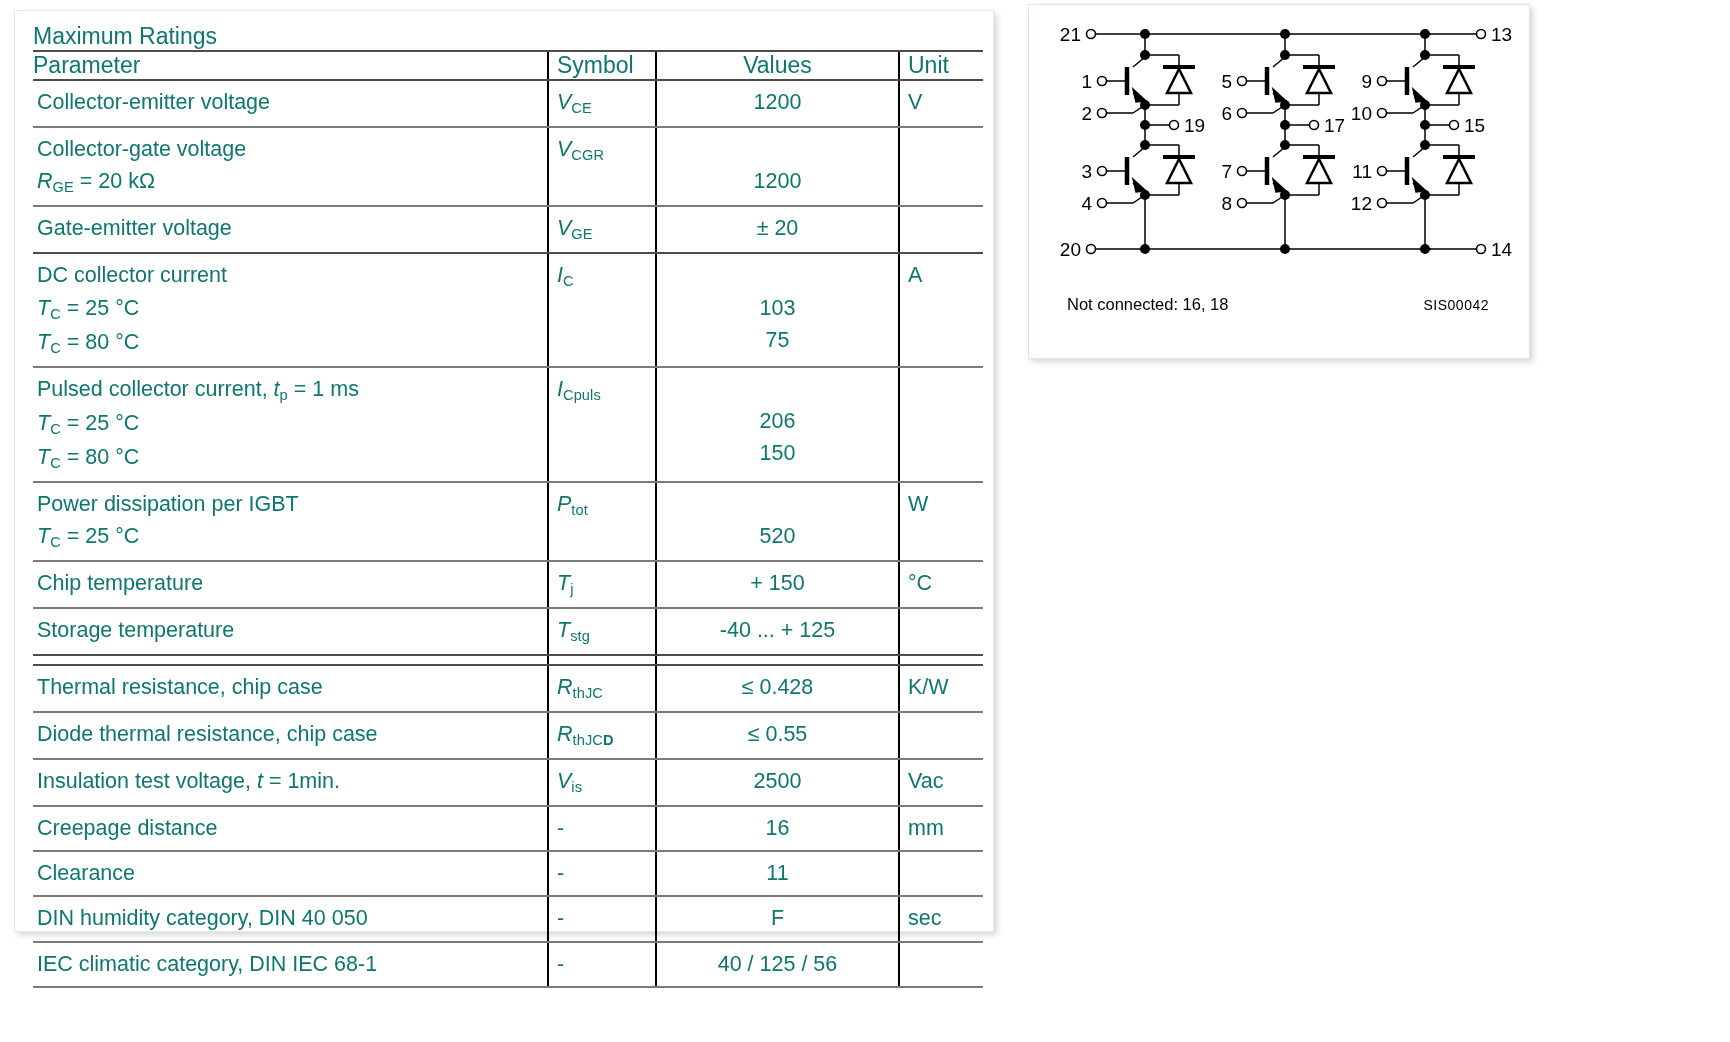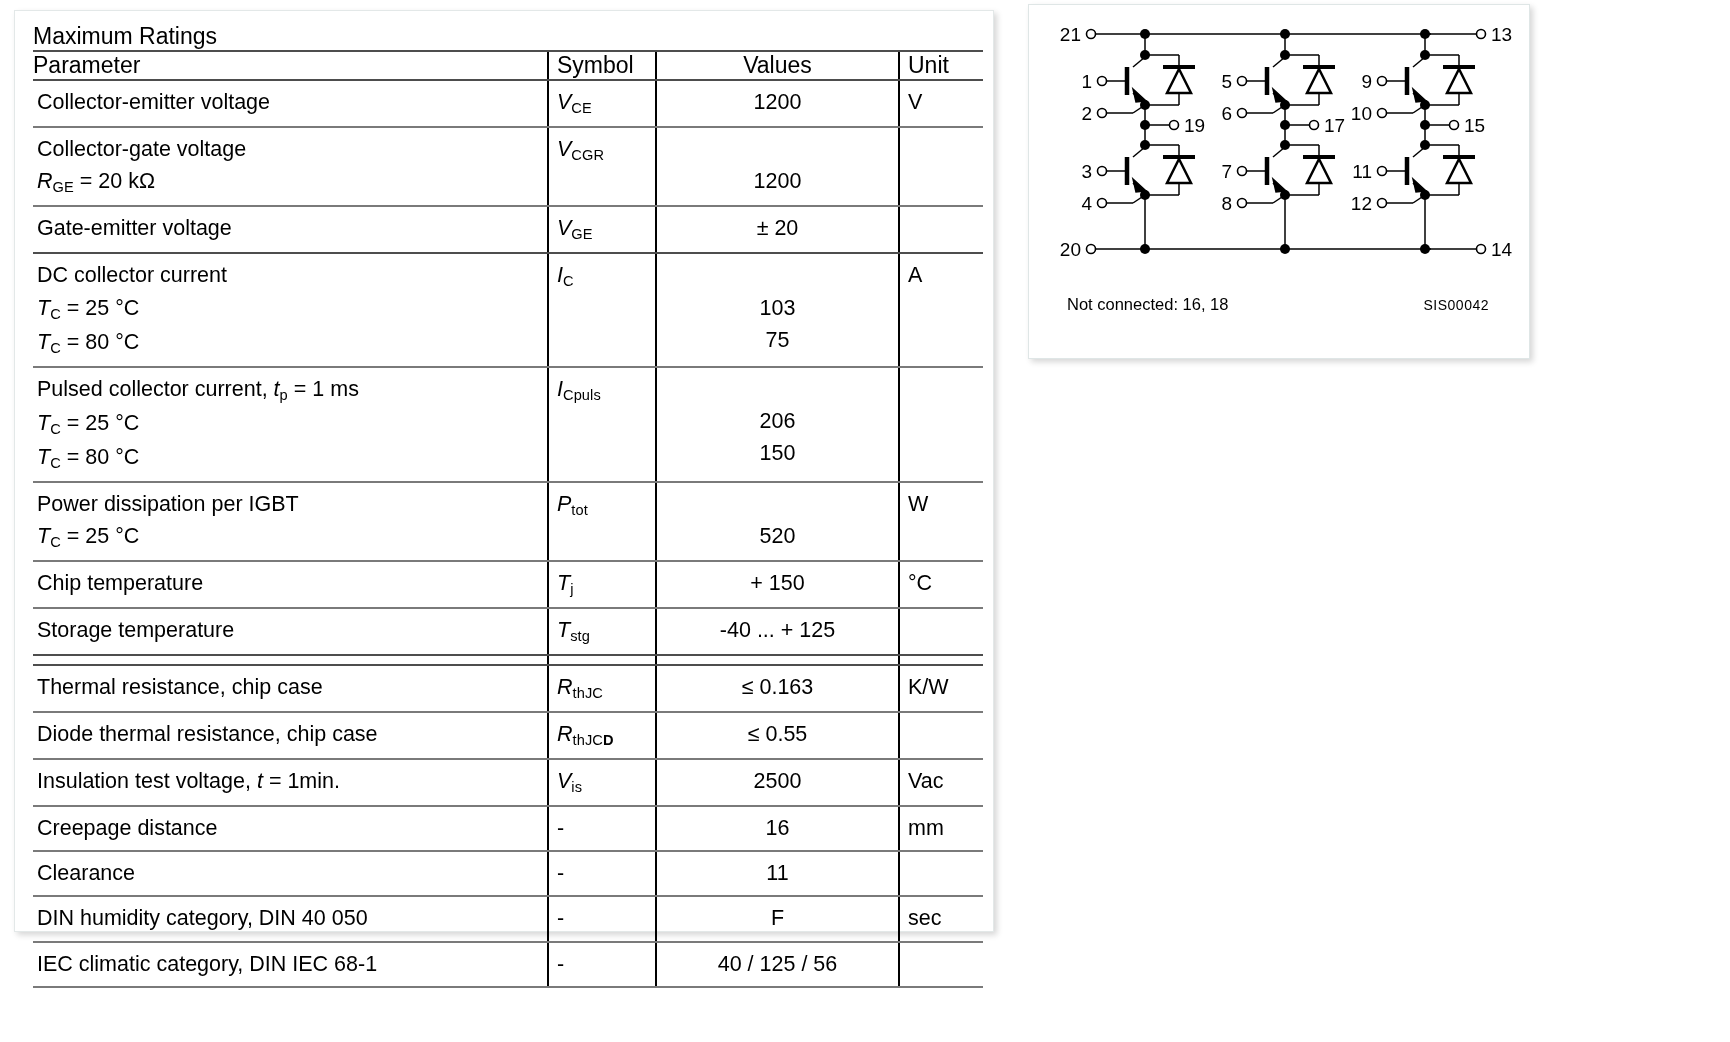--- a/index.html
+++ b/index.html
@@ -35,21 +35,21 @@
     left: 18px;
     top: 12px;
     right: 14px;
     bottom: 12px;
   }
   table.ratings {
     width: 100%;
     border-collapse: collapse;
     table-layout: fixed;
     font-size: 21.5px;
-    color: #000000;
+    color: #0f766e;
   }
   table.ratings col.c-param { width: 515px; }
   table.ratings col.c-symbol { width: 108px; }
   table.ratings col.c-values { width: 243px; }
   table.ratings col.c-unit { width: 84px; }
 
   table.ratings td, table.ratings th {
     padding: 0;
     vertical-align: top;
     text-align: left;
@@ -236,21 +236,21 @@
           <tr class="gap-row">
             <td></td>
             <td class="vline-sym"></td>
             <td class="vline-val"></td>
             <td class="vline-unit"></td>
           </tr>
 
           <tr class="data">
             <td>Thermal resistance, chip case</td>
             <td class="sym vline-sym"><span class="ital">R</span><span class="sub">thJC</span></td>
-            <td class="val vline-val">≤ 0.163</td>
+            <td class="val vline-val">≤ 0.428</td>
             <td class="unit vline-unit">K/W</td>
           </tr>
 
           <tr class="data">
             <td>Diode thermal resistance, chip case</td>
             <td class="sym vline-sym"><span class="ital">R</span><span class="sub">thJC</span><span class="sub" style="font-weight:bold">D</span></td>
             <td class="val vline-val">≤ 0.55</td>
             <td class="unit vline-unit"></td>
           </tr>
 

